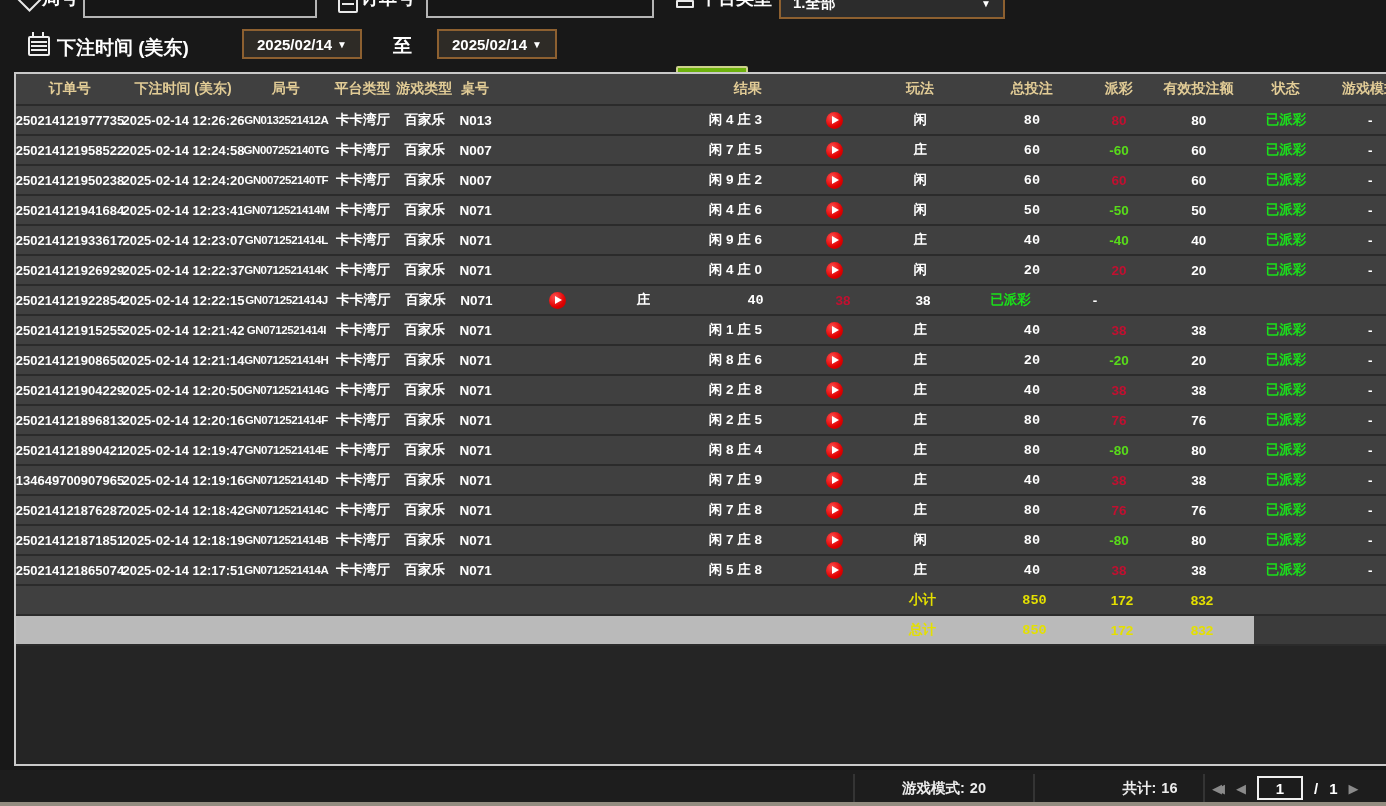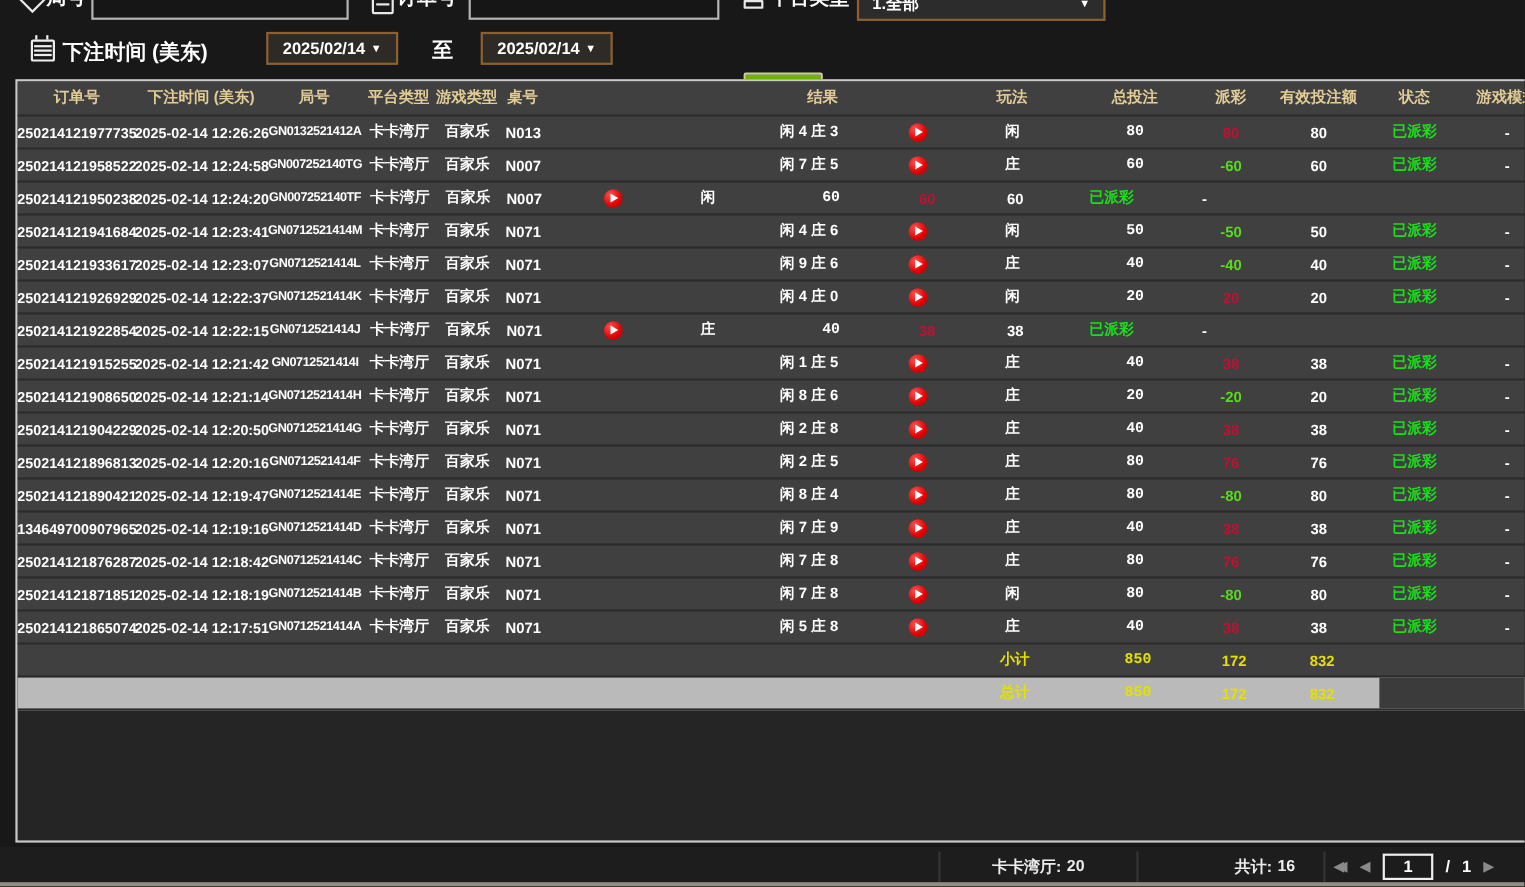--- a/index.html
+++ b/index.html
@@ -171,20 +171,21 @@
           <div class="td c13 t-status">已派彩</div>
           <div class="td c14">-</div>
         </div>
         <div class="tr">
           <div class="td c1 t-mid">250214121950238</div>
           <div class="td c2 t-mid">2025-02-14 12:24:20</div>
           <div class="td c3 t-small">GN007252140TF</div>
           <div class="td c4">卡卡湾厅</div>
           <div class="td c5">百家乐</div>
           <div class="td c6">N007</div>
+          <div class="td c7">闲 9 庄 2</div>
           <div class="td c8">
             <span class="play-icon"></span>
           </div>
           <div class="td c9">闲</div>
           <div class="td c10">60</div>
           <div class="td c11 pos">60</div>
           <div class="td c12">60</div>
           <div class="td c13 t-status">已派彩</div>
           <div class="td c14">-</div>
         </div>
@@ -438,21 +439,21 @@
       <div class="td c12">832</div>
       <div class="total-dark"></div>
     </div>
   </div>
 
   <div id="bottombar">
     <div class="bdiv" style="left:853px;"></div>
     <div class="bdiv" style="left:1033px;"></div>
     <div class="bdiv" style="left:1203px;"></div>
     <div class="btext" style="left:855px;width:178px;">
-      <span>卡卡湾厅:</span>
+      <span>游戏模式:</span>
       <span>20</span>
     </div>
     <div class="btext" style="left:1035px;width:168px;padding-left:31px;">
       <span>共计:</span>
       <span>16</span>
     </div>
     <div id="pager">
       <span id="first-arrow" class="pager-arrow">◀◀</span>
       <span class="pager-arrow">◀</span>
       <div id="page-box">1</div>

